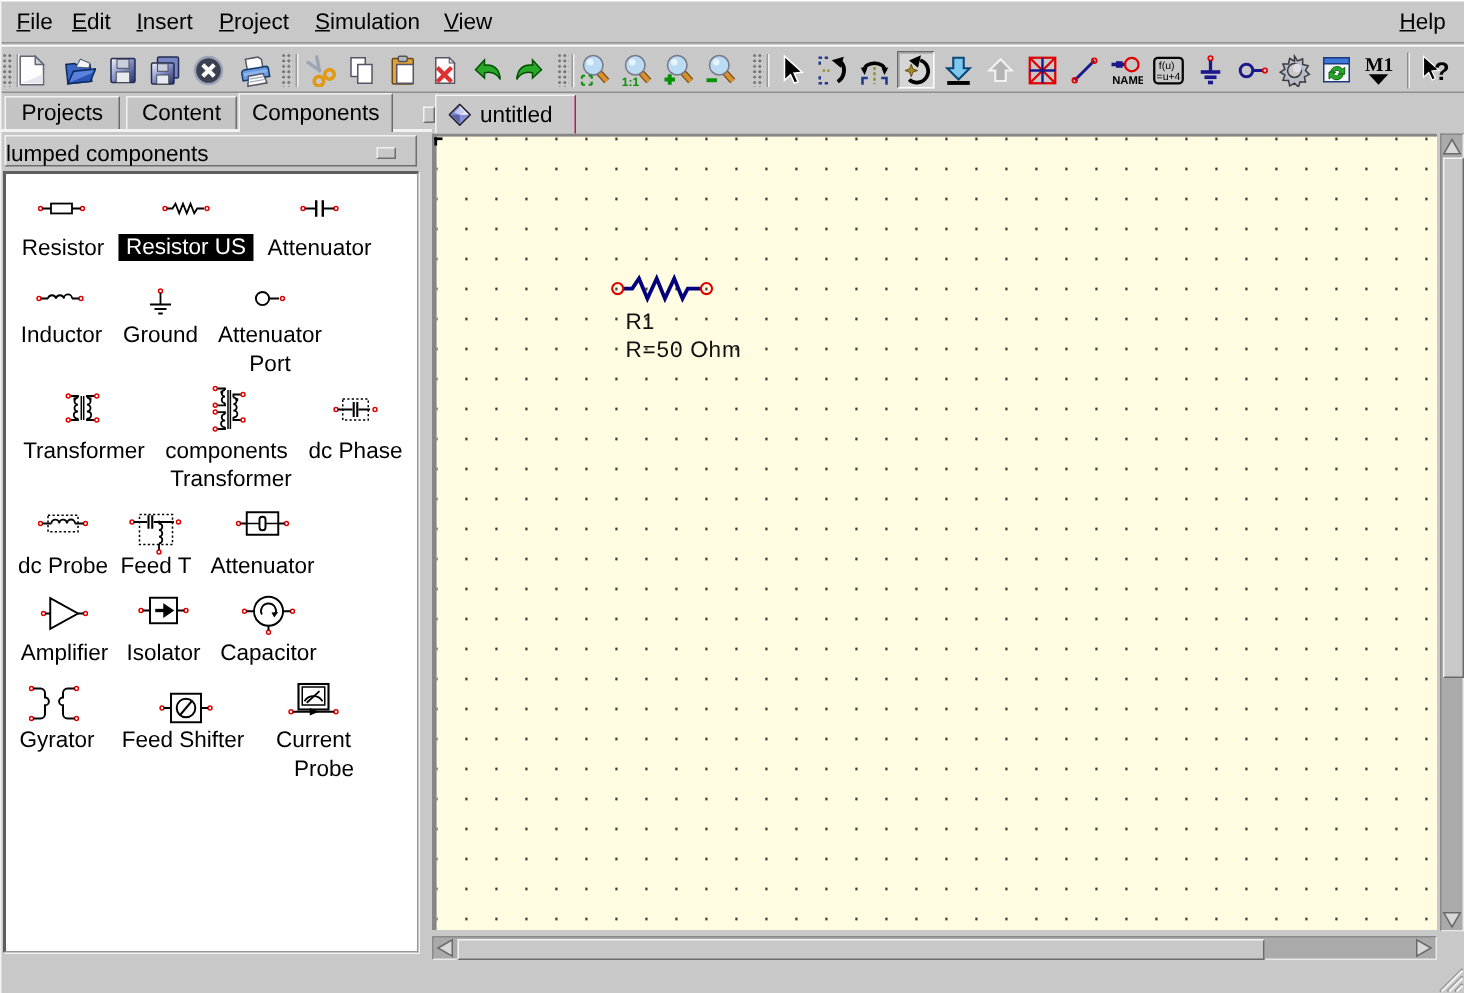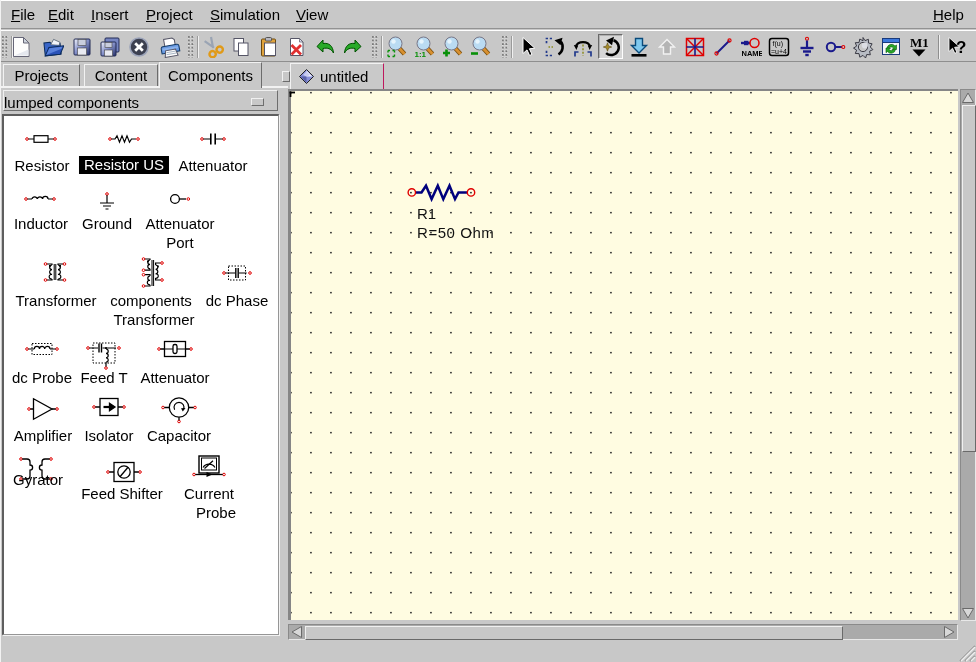--- a/index.html
+++ b/index.html
@@ -451,21 +451,21 @@
     <svg class="icn" style="left:205px;top:338px" width="34" height="26" fill="none" stroke="#000" stroke-width="1.3">
         <circle cx="2" cy="20.5" r="1.3" stroke="#e00000" stroke-width="1"></circle>
         <circle cx="32" cy="20.5" r="1.3" stroke="#e00000" stroke-width="1"></circle>
         <path d="M3.3 20.5h27.4"></path>
         <rect x="7" y="2" width="20" height="17" stroke-width="1.4"></rect>
         <rect x="9.5" y="4" width="15" height="12" stroke-width="1"></rect>
         <path d="M11 13.5a7 7 0 0 1 12 0" stroke-width="1.1"></path>
         <path d="M12.5 14.5L21 6.8" stroke-width="1.2"></path>
         <path d="M14.5 18l6 2.5-6 2.5z" fill="#000" stroke="none"></path>
       </svg>
-    <div class="lbl" style="left:34px;top:355px">Gyrator</div>
+    <div class="lbl" style="left:34px;top:369px">Gyrator</div>
     <div class="lbl" style="left:118px;top:369px">Feed Shifter</div>
     <div class="lbl" style="left:205px;top:369px">Current</div>
     <div class="lbl" style="left:212px;top:388px">Probe</div>
   </div>
   <div style="position:absolute;left:282px;top:9px;width:6px;height:9px;background:#c8c8c8;border:1px solid;border-color:#f2f2f2 #6c6c6c #6c6c6c #f2f2f2;"></div>
 </div>
 <div class="abs" id="tabbar">
   <div id="doctab">
     <svg width="15" height="15" style="position:absolute;left:8px;top:5px">
         <path d="M7.5 0.5L14.5 7.5L7.5 14.5L0.5 7.5Z" fill="#8890d8" stroke="#222"></path>

